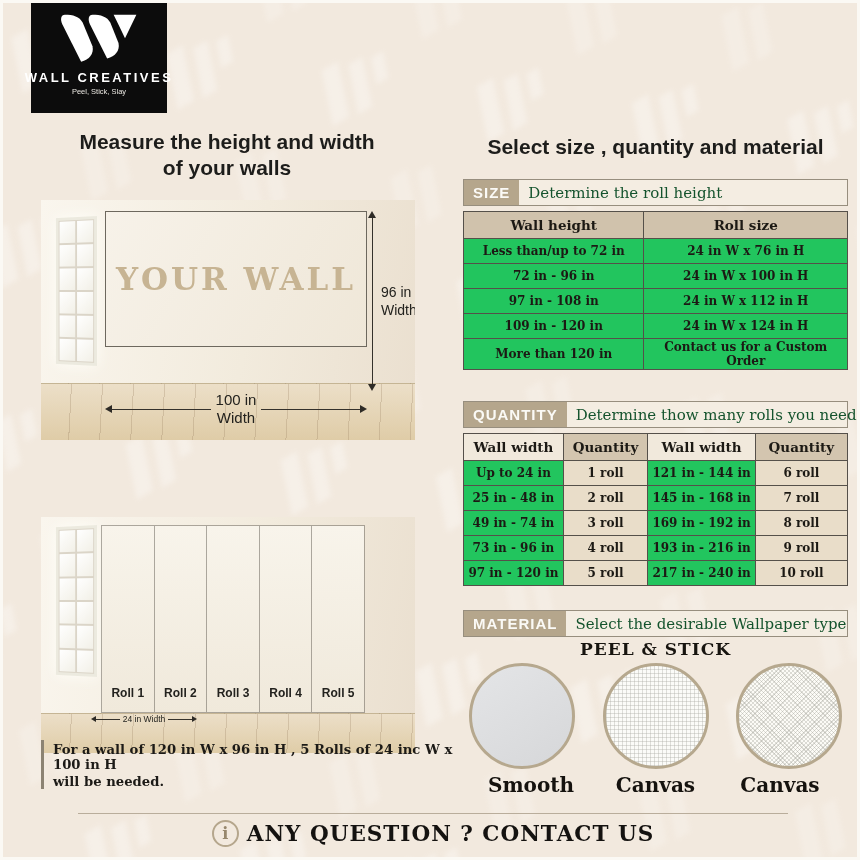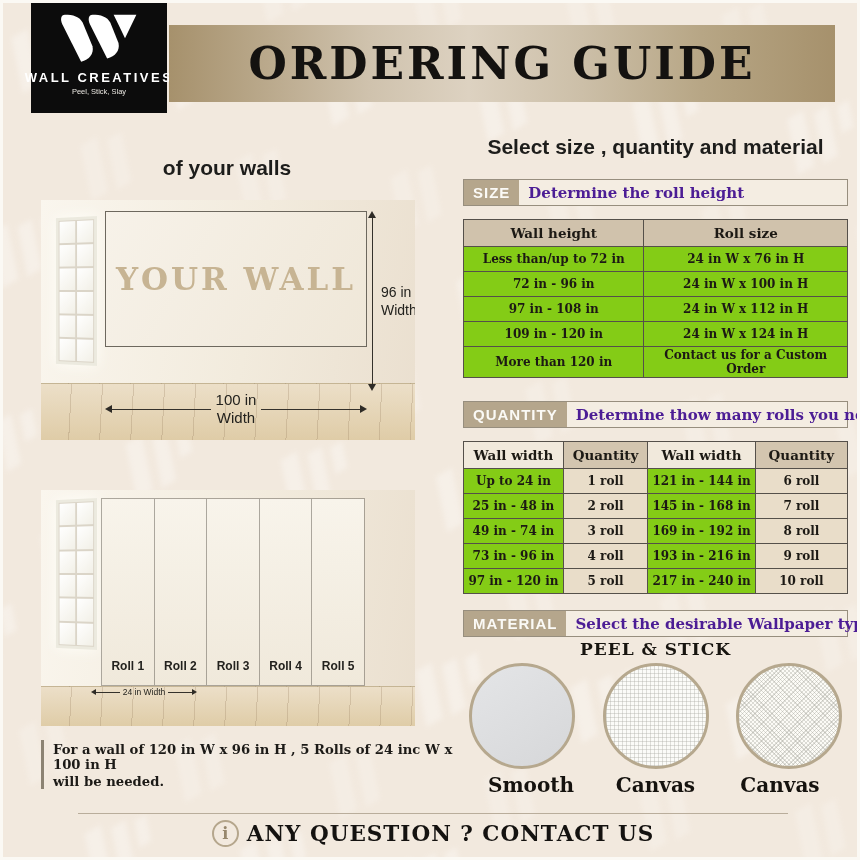--- a/index.html
+++ b/index.html
@@ -20,21 +20,21 @@
           background:linear-gradient(90deg,#a6916c 0%,#cfc2ad 30%,#ddd2c1 45%,#ccbfa8 62%,#b7a685 80%,#a6916c 100%);
           display:flex;align-items:center;justify-content:center;}
   .banner h1{margin:0;font-family:"DejaVu Serif",serif;font-weight:bold;font-size:44px;
              letter-spacing:3px;color:#141210;}
 
   
   .left-heading{left:28px;top:126px;width:392px;text-align:center;
       font-family:"Liberation Sans",sans-serif;font-weight:bold;font-size:21px;line-height:1.25;color:#1d1d1b;}
   .photo{left:38px;background:linear-gradient(100deg,#faf6ee 0%,#f2ebdd 55%,#eadfcf 100%);overflow:hidden;}
   .photo1{top:197px;width:374px;height:240px;}
-  .photo2{top:487px;width:374px;height:236px;}
+  .photo2{top:514px;width:374px;height:236px;}
   .floor{position:absolute;left:0;right:0;bottom:0;border-top:1px solid rgba(150,138,115,.35);
          background:
            repeating-linear-gradient(93deg,rgba(255,255,255,0) 0 30px,rgba(150,125,95,.28) 30px 31px),
            linear-gradient(180deg,#ecdfc8,#dfcca7);}
   .window{position:absolute;background:#fcfbf7;border:3px solid #eceadf;
           box-shadow:0 0 16px rgba(255,255,250,.9), inset 0 0 6px rgba(210,205,190,.6);
           display:grid;grid-template-columns:1fr 1fr;grid-auto-rows:1fr;
           transform:perspective(420px) rotateY(-16deg);transform-origin:right center;}
   .pane{border:1px solid #dbd5c8;background:linear-gradient(135deg,#ffffff,#f2f0e7);}
   .wall-rect{position:absolute;left:64px;top:11px;width:262px;height:136px;
@@ -73,27 +73,27 @@
   .example .t{font-size:14px;}
   .example .l{font-size:13.2px;margin-top:2px;}
 
   
   .right-heading{left:460px;top:132px;width:385px;text-align:center;
       font-family:"Liberation Sans",sans-serif;font-weight:bold;font-size:21px;color:#1d1d1b;}
   .section-bar{left:460px;width:385px;height:27px;border:1px solid #978e7e;background:#f4ede2;
                display:flex;align-items:stretch;}
   .badge{background:#b5a68c;color:#fbfaf6;font-family:"Liberation Sans",sans-serif;font-weight:bold;
          font-size:15px;letter-spacing:1px;display:flex;align-items:center;padding:0 9px;}
-  .bar-title{font-family:"DejaVu Serif",serif;font-weight:bold;font-size:15px;display:flex;
-             align-items:center;padding-left:9px;color:#4c1d95;white-space:nowrap;}
-  table.guide{position:absolute;left:460px;width:385px;border-collapse:collapse;table-layout:fixed;z-index:1;margin-top:8px;}
+  .bar-title{font-family:"DejaVu Serif",serif;font-weight:normal;font-size:15px;display:flex;
+             align-items:center;padding-left:9px;color:#14532d;white-space:nowrap;}
+  table.guide{position:absolute;left:460px;width:385px;border-collapse:collapse;table-layout:fixed;z-index:1;}
   table.guide th,table.guide td{border:1px solid #55504a;text-align:center;
         font-family:"DejaVu Serif",serif;font-weight:bold;color:#1c1914;}
   table.guide th{height:27px;font-size:13.5px;background:#d0c2ac;}
-  table.guide td{height:25px;font-size:12px;background:#84cc16;}
+  table.guide td{height:25px;font-size:12px;background:#22c55e;}
   table.qty th:nth-child(odd){background:#f1e9dc;}
   table.qty th:nth-child(even){background:#d3c5af;}
   table.qty td:nth-child(even){background:#e9ddc9;}
   .peel-stick{left:460px;top:636px;width:385px;text-align:center;font-family:"DejaVu Serif",serif;
               font-weight:bold;font-size:17px;letter-spacing:1px;color:#17140f;}
   .swatches{left:466px;top:660px;width:373px;display:flex;justify-content:space-between;}
   .swatch{width:106px;height:106px;border-radius:50%;border:3px solid #b6a88e;}
   .tx-smooth{background:linear-gradient(145deg,#e4e5e7,#d6d7d9);}
   .tx-fabric{background:
       repeating-linear-gradient(0deg,rgba(165,165,158,.35) 0 1px,transparent 1px 4px),
@@ -142,26 +142,23 @@
   <div class="layer logo-box">
     <svg width="78" height="52" viewBox="0 0 96 64" aria-hidden="true">
       <path d="M6 2 C1 2 0 8 3 14 L26 60 C36 58 42 50 40 41 L28 12 C24 4 16 2 6 2 Z" fill="#ffffff"></path>
       <path d="M40 2 C35 2 34 8 37 14 L58 56 C68 54 74 46 72 37 L62 12 C58 4 50 2 40 2 Z" fill="#ffffff"></path>
       <path d="M66 2 L94 2 L80 31 Q73 16 66 2 Z" fill="#ffffff"></path>
     </svg>
     <div class="brand-name">WALL CREATIVES</div>
     <div class="brand-tag">Peel, Stick, Slay</div>
   </div>
 
-  <div class="layer banner">
-    <h1>ORDERING GUIDE</h1>
-  </div>
 
   <div class="layer left-heading">
-    <br>
+    <span>Measure the height and width</span><br>
     <span>of your walls</span>
   </div>
 
   <div class="layer photo photo1">
     <div class="floor" style="height:57px;"></div>
     <div class="window" style="left:12px;top:16px;width:44px;height:150px;">
       <div class="pane"></div>
         <div class="pane"></div>
         <div class="pane"></div>
         <div class="pane"></div>

